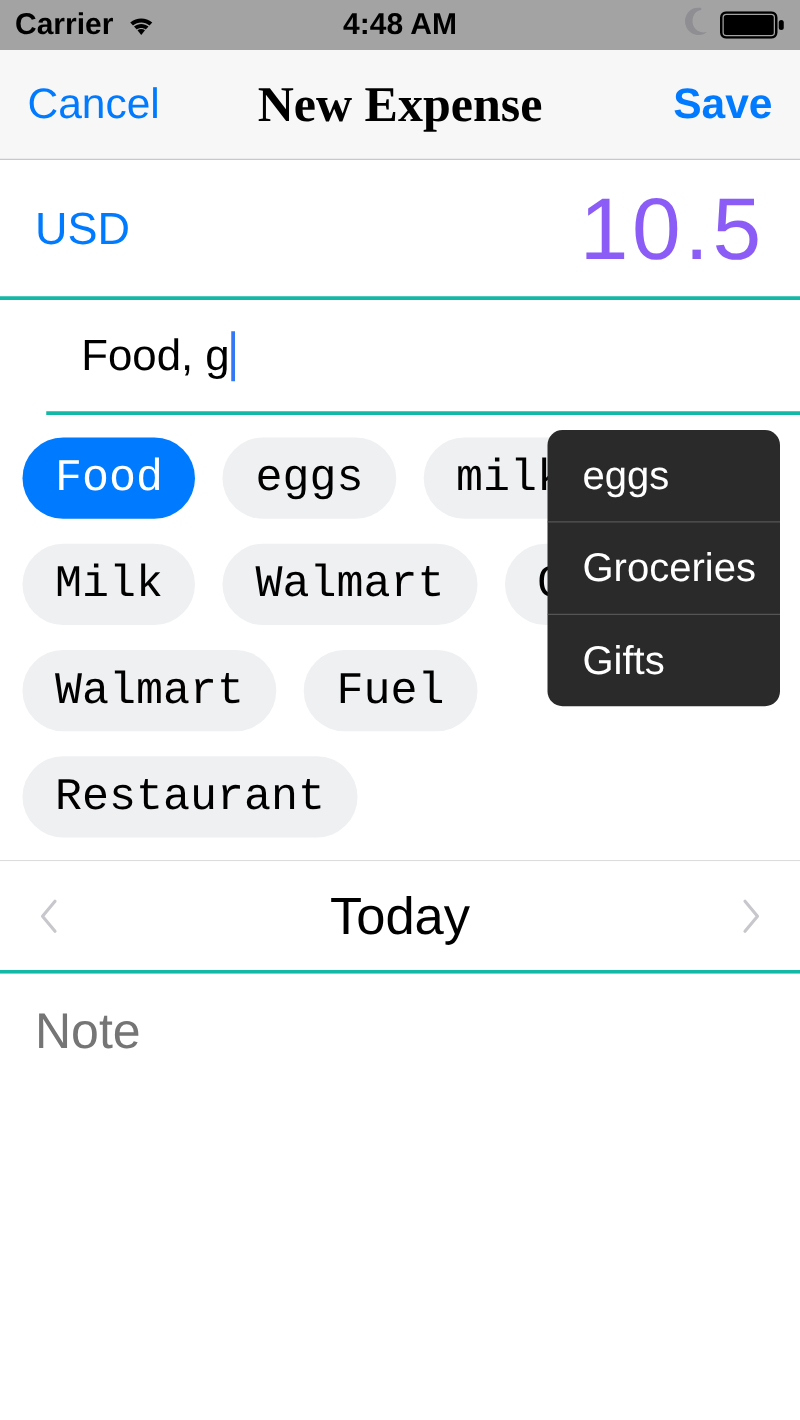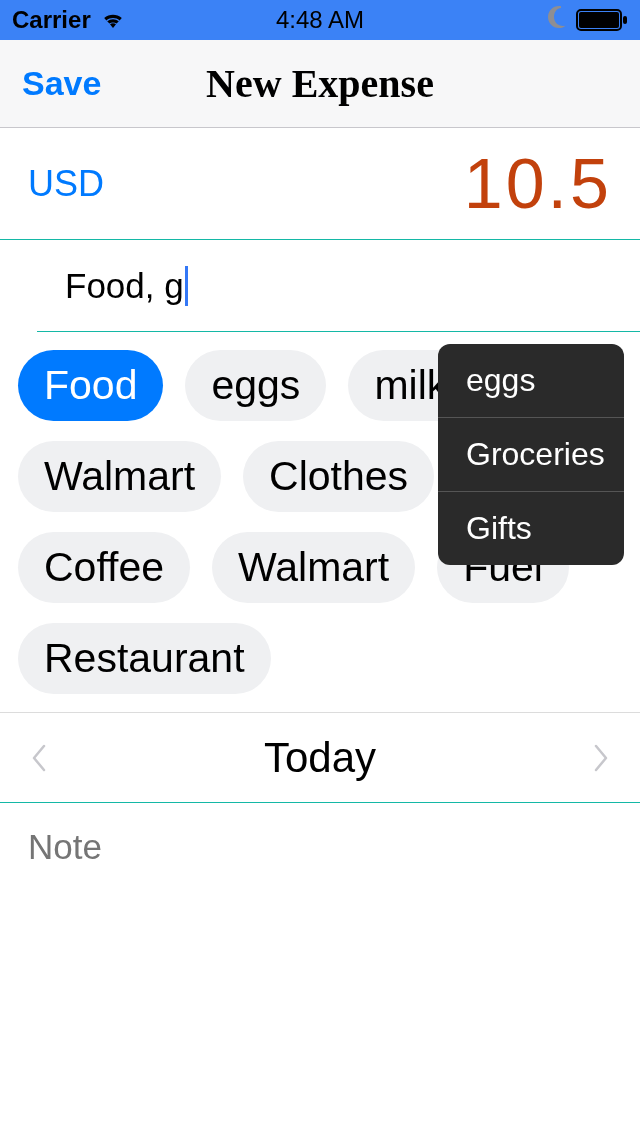--- a/index.html
+++ b/index.html
@@ -14,29 +14,29 @@
 
     
     .status-bar {
       height: 40px;
       display: flex;
       align-items: center;
       justify-content: space-between;
       padding: 0 12px;
       font-size: 24px;
       font-weight: 600;
-      background: #3b82f6;
+      background: #a3a3a3;
     }
     .status-left { display: flex; align-items: center; gap: 8px; }
     .status-center {
       position: absolute;
       left: 50%;
       transform: translateX(-50%);
       font-size: 24px;
-      font-weight: 400;
+      font-weight: 700;
     }
     .status-right { display: flex; align-items: center; gap: 8px; }
     .wifi-icon svg { display: block; }
     .moon-icon { color: #8e8e93; }
     .battery-icon svg { display: block; }
 
     
     .nav-header {
       height: 88px;
       display: flex;
@@ -64,37 +64,37 @@
       transform: translateX(-50%);
       font-family: Liberation Serif, serif;
     }
 
     
     .row {
       display: flex;
       align-items: center;
       padding: 0 28px;
       background: #fff;
-      border-bottom: 1px solid #14b8a6;
+      border-bottom: 3px solid #14b8a6;
     }
 
     .amount-row {
       height: 112px;
       justify-content: space-between;
     }
     .currency {
       font-size: 36px;
       color: #007aff;
       font-weight: 400;
     }
     .amount {
       font-size: 70px;
       font-weight: 100;
       letter-spacing: 3px;
-      color: #c2410c;
+      color: #8b5cf6;
     }
 
     .text-row {
       height: 92px;
       margin-left: 37px;
     }
     .text-input-wrap {
       display: flex;
       align-items: center;
       position: relative;
@@ -117,24 +117,24 @@
       border-bottom: 1px solid #dcdcdc;
       display: flex;
       flex-wrap: wrap;
       gap: 20px 22px;
       background: #fff;
     }
     .tag {
       padding: 12px 26px;
       border-radius: 38px;
       background: #eff0f2;
-      font-size: 41px;
+      font-size: 36px;
       color: #000;
       border: none;
-      font-family: Liberation Sans, sans-serif;
+      font-family: Liberation Mono, monospace;
       cursor: pointer;
       white-space: nowrap;
     }
     .tag.selected {
       background: #007aff;
       color: #fff;
     }
 
     
     .date-row {
@@ -154,21 +154,21 @@
       font-size: 42px;
       color: #000;
     }
 
     
     .note-row {
       padding: 24px 28px;
       background: #fff;
     }
     .note-input {
-      font-size: 35px;
+      font-size: 40px;
       color: #c4c4c6;
       border: none;
       outline: none;
       width: 100%;
       font-family: inherit;
     }
 
     
     .suggestions {
       position: absolute;
@@ -214,20 +214,21 @@
       <svg width="52" height="22" viewBox="0 0 52 22">
         <rect x="1" y="1" width="44" height="20" rx="4" ry="4" fill="none" stroke="#000" stroke-width="2"></rect>
         <rect x="3" y="3" width="40" height="16" rx="2" fill="#000"></rect>
         <rect x="47" y="7" width="4" height="8" rx="2" fill="#000"></rect>
       </svg>
     </span>
   </div>
 </div>
 
 <div class="nav-header">
+  <button class="nav-button">Cancel</button>
   <span class="nav-title">New Expense</span>
   <button class="nav-button save">Save</button>
 </div>
 
 <div class="row amount-row">
   <span class="currency">USD</span>
   <span class="amount">10.5</span>
 </div>
 
 <div class="row text-row">
@@ -237,21 +238,20 @@
   </div>
 </div>
 
 <div class="tags-section">
   <button class="tag selected">Food</button>
   <button class="tag">eggs</button>
   <button class="tag">milk</button>
   <button class="tag">Milk</button>
   <button class="tag">Walmart</button>
   <button class="tag">Clothes</button>
-  <button class="tag">Coffee</button>
   <button class="tag">Walmart</button>
   <button class="tag">Fuel</button>
   <button class="tag">Restaurant</button>
 </div>
 
 <div class="row date-row">
   <button class="date-arrow">
     <svg width="18" height="32" viewBox="0 0 18 32">
       <polyline points="14,4 4,16 14,28" fill="none" stroke="#c7c7cc" stroke-width="2.5" stroke-linecap="round" stroke-linejoin="round"></polyline>
     </svg>

